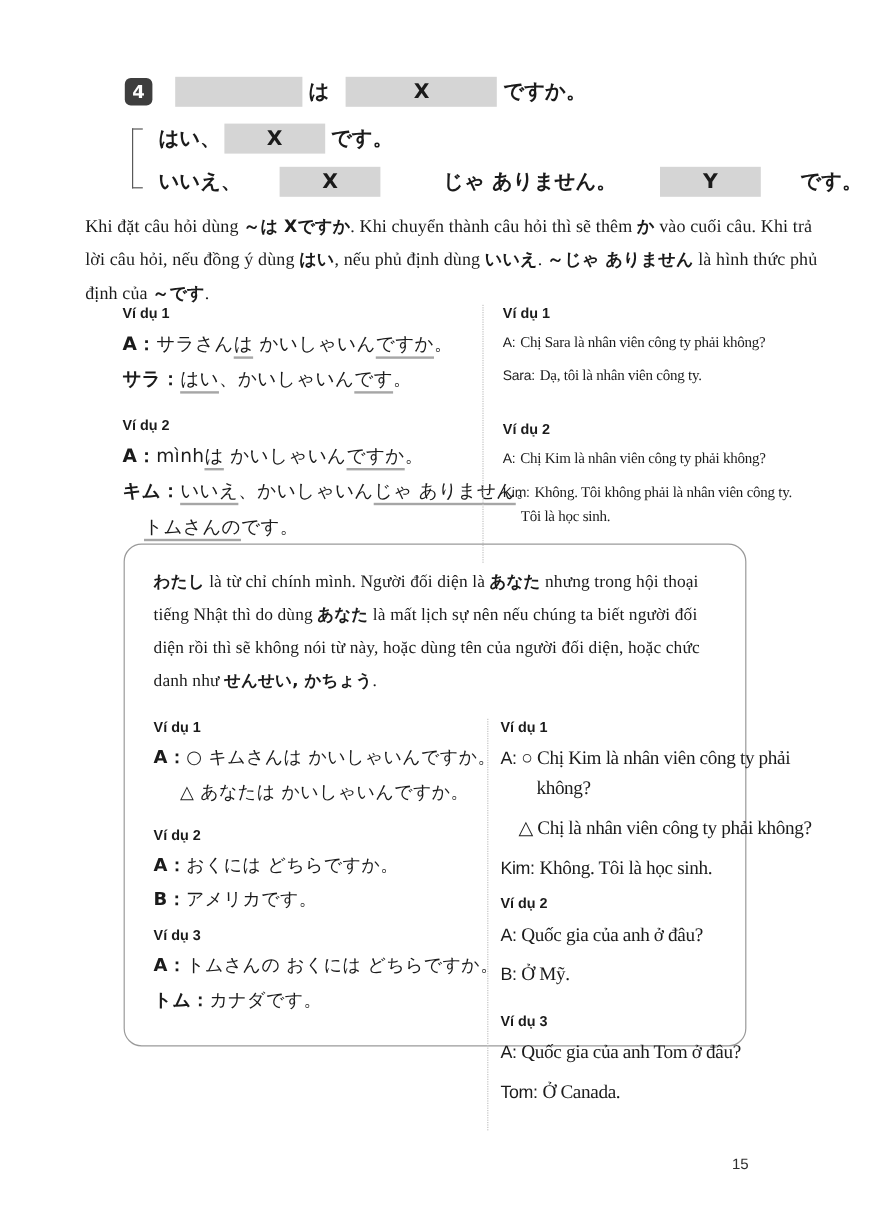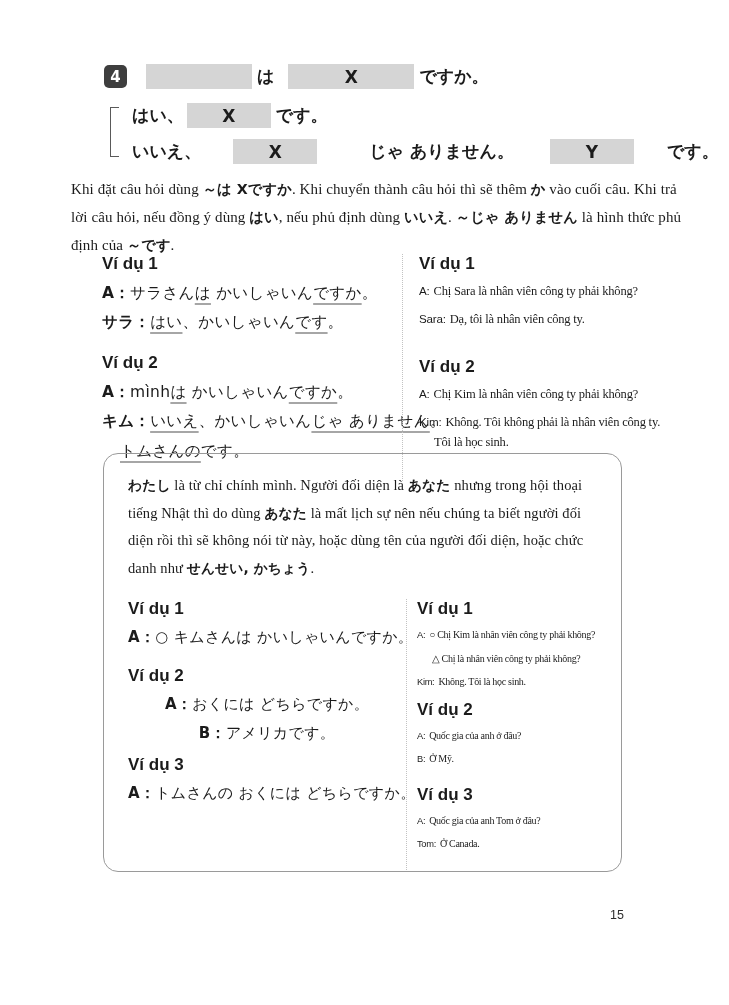--- a/index.html
+++ b/index.html
@@ -46,21 +46,21 @@
     position:absolute; left:55px; top:160px; width:622px; margin:16px;
     font-size:15px; line-height:1.86; letter-spacing:0.1px;
   }
   .b { font-family:"DejaVu Sans",sans-serif; font-weight:bold; font-size:0.95em; }
   .u {
     text-decoration:underline; text-decoration-color:#a6a6a6;
     text-decoration-thickness:1.5px; text-underline-offset:4.5px;
   }
 
   
-  .ex-title { font-family:"Liberation Sans",sans-serif; font-weight:bold; font-size:17px; margin:0 0 8px; }
+  .ex-title { font-family:"Liberation Sans",sans-serif; font-weight:bold; font-size:12px; margin:0 0 8px; }
   .jp-line {
     font-family:"DejaVu Sans",sans-serif; font-size:15.5px; line-height:1.45;
     margin:0 0 7px; letter-spacing:0.3px; white-space:nowrap;
   }
   .jp-line .speaker { font-weight:bold; }
   .speaker:empty { display:none; }
   .vn-line { font-size:12.5px; line-height:1.55; letter-spacing:-0.2px; margin:0 0 7px; }
   .vn-line .speaker { font-family:"Liberation Sans",sans-serif; font-size:0.93em; margin-right:4px; }
   .dotted-divider { border-left:1.5px dotted #c2c2c2; align-self:stretch; }
 
@@ -81,30 +81,30 @@
   
   .note-box {
     position:absolute; left:103px; top:453px; width:519px; height:419px;
     box-sizing:border-box; border:1.5px solid #9a9a9a; border-radius:15px;
     padding:18px 8px 0 24px;
   }
   .note-intro { margin:0 0 17px; width:478px; font-size:14.5px; line-height:1.9; letter-spacing:0.1px; }
   .box-examples { display:flex; }
   .box-left { width:278px; }
   .box-right { flex:1; padding-left:10px; }
-  .box-left .jp-line { font-size:15px;text-align:center; }
+  .box-left .jp-line { font-size:15px; }
   .box-left .ex-group { margin-bottom:17px; }
   .box-right .ex-group { margin-bottom:18px; }
-  .box-right .vn-line { font-size:10px; letter-spacing:-0.3px; margin-bottom:8px; }
+  .box-right .vn-line { font-size:16px; letter-spacing:-0.3px; margin-bottom:8px; }
   .box-left .ex-group-2 { margin-bottom:11px; }
   .box-right .ex-group-1 { margin-bottom:10px; }
 
   
   .page-number {
-    position:absolute; left:610px; top:908px;
+    position:absolute; left:610px; top:963px;
     font-family:"Liberation Sans",sans-serif; font-size:12.5px; color:#2e2e2e;
   }
 </style>
 </head>
 <body>
 
 <div class="page">
 
   <section class="pattern-section">
     <div class="prow">
@@ -164,29 +164,31 @@
     </div>
   </section>
 
   <section class="note-box">
     <p class="note-intro"><span class="b">わたし</span><span> là từ chỉ chính mình. Người đối diện là </span><span class="b">あなた</span><span> nhưng trong hội thoại tiếng Nhật thì do dùng </span><span class="b">あなた</span><span> là mất lịch sự nên nếu chúng ta biết người đối diện rồi thì sẽ không nói từ này, hoặc dùng tên của người đối diện, hoặc chức danh như </span><span class="b">せんせい, かちょう</span><span>.</span></p>
     <div class="box-examples">
       <div class="box-left">
         <div class="ex-group ex-group-1">
           <div class="ex-title">Ví dụ 1</div>
           <div class="jp-line"><span class="speaker">A：</span><span><span>○ キムさんは かいしゃいんですか。</span></span></div>
+          <div class="jp-line indent22"><span><span>△ あなたは かいしゃいんですか。</span></span></div>
         </div>
         <div class="ex-group ex-group-2">
           <div class="ex-title">Ví dụ 2</div>
           <div class="jp-line"><span class="speaker">A：</span><span><span>おくには どちらですか。</span></span></div>
           <div class="jp-line"><span class="speaker">B：</span><span><span>アメリカです。</span></span></div>
         </div>
         <div class="ex-group">
           <div class="ex-title">Ví dụ 3</div>
           <div class="jp-line"><span class="speaker">A：</span><span><span>トムさんの おくには どちらですか。</span></span></div>
+          <div class="jp-line"><span class="speaker">トム：</span><span><span>カナダです。</span></span></div>
         </div>
       </div>
       <div class="dotted-divider"></div>
       <div class="box-right">
         <div class="ex-group ex-group-1">
           <div class="ex-title">Ví dụ 1</div>
           <div class="vn-line hang30"><span class="speaker">A:</span><span>○ Chị Kim là nhân viên công ty phải không?</span></div>
           <div class="vn-line indent15 nowrap"><span>△ Chị là nhân viên công ty phải không?</span></div>
           <div class="vn-line"><span class="speaker">Kim:</span><span>Không. Tôi là học sinh.</span></div>
         </div>

